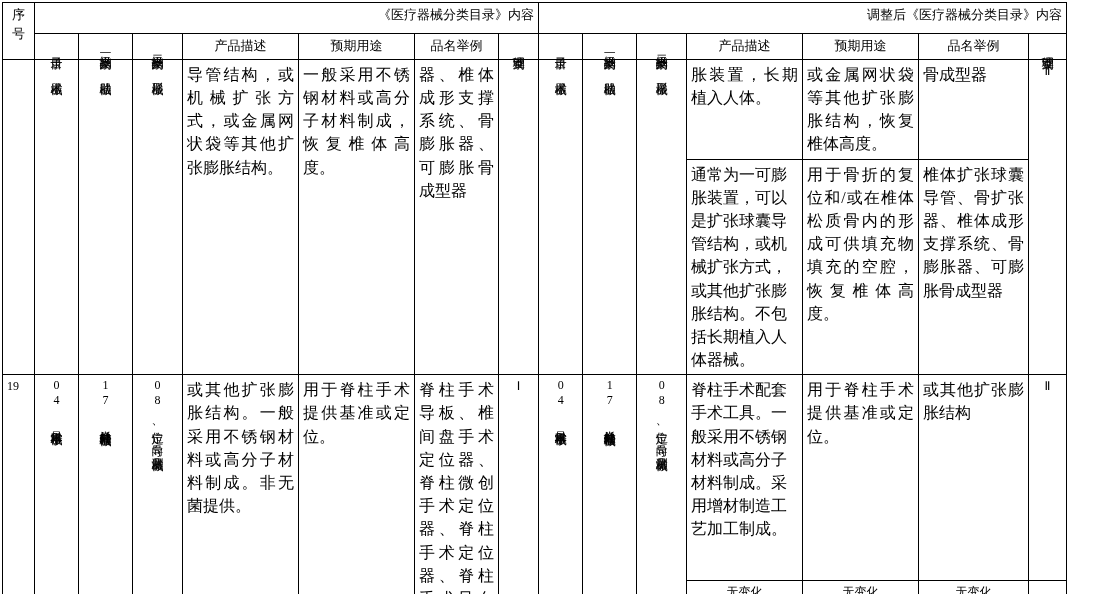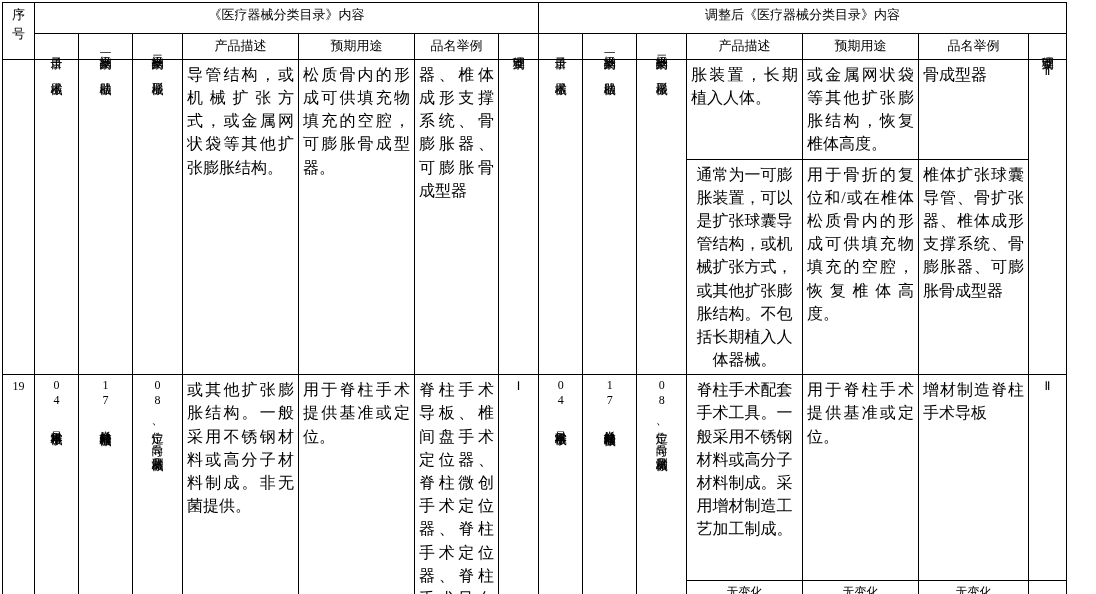--- a/index.html
+++ b/index.html
@@ -54,33 +54,33 @@
   }
   .vcell-mid .vtext {
     display: inline-block;
   }
   .hdr {
     text-align: center;
     vertical-align: middle;
     font-size: 13px;
   }
   .hdr-top {
-    text-align: center;
+    text-align: right;
     vertical-align: middle;
     font-size: 13px;
     height: 24px;
   }
   .cell-text {
     font-size: 16px;
     line-height: 1.5;
     text-align: justify;
     text-justify: inter-ideograph;
   }
   .center {
-    text-align: center;
+    text-align: left;
   }
   .mid {
     vertical-align: middle;
   }
   .small-center {
     text-align: center;
     vertical-align: middle;
     font-size: 12px;
   }
 </style>
@@ -133,21 +133,21 @@
     </thead>
 
     <tbody>
 
       <tr>
         <td rowspan="2" class="center"></td>
         <td rowspan="2" class="vcell"><span class="vtext">术器械</span></td>
         <td rowspan="2" class="vcell"><span class="vtext">助器械</span></td>
         <td rowspan="2" class="vcell"><span class="vtext">形器械</span></td>
         <td rowspan="2" class="cell-text">导管结构，或机械扩张方式，或金属网状袋等其他扩张膨胀结构。</td>
-        <td rowspan="2" class="cell-text">松质骨内的形成可供填充物填充的空腔，可膨胀骨成型器。</td>
+        <td rowspan="2" class="cell-text">一般采用不锈钢材料或高分子材料制成，恢复椎体高度。</td>
         <td rowspan="2" class="cell-text">器、椎体成形支撑系统、骨膨胀器、可膨胀骨成型器</td>
         <td rowspan="2" class="small-center"></td>
 
         <td rowspan="2" class="vcell"><span class="vtext">术器械</span></td>
         <td rowspan="2" class="vcell"><span class="vtext">助器械</span></td>
         <td rowspan="2" class="vcell"><span class="vtext">形器械</span></td>
 
         <td class="cell-text" style="height:56px">胀装置，长期植入人体。</td>
         <td class="cell-text">或金属网状袋等其他扩张膨胀结构，恢复椎体高度。</td>
         <td class="cell-text">骨成型器</td>
@@ -168,21 +168,21 @@
         <td rowspan="3" class="cell-text mid">用于脊柱手术提供基准或定位。</td>
         <td rowspan="3" class="cell-text mid">脊柱手术导板、椎间盘手术定位器、脊柱微创手术定位器、脊柱手术定位器、脊柱手术导向器</td>
         <td rowspan="3" class="small-center">Ⅰ</td>
 
         <td rowspan="3" class="vcell-mid"><span class="vtext">04 骨科手术器械</span></td>
         <td rowspan="3" class="vcell-mid"><span class="vtext">17 脊柱外科辅助器械</span></td>
         <td rowspan="3" class="vcell-mid"><span class="vtext">08 定位、导向、测量器械</span></td>
 
         <td class="cell-text center" style="height:180px">脊柱手术配套手术工具。一般采用不锈钢材料或高分子材料制成。采用增材制造工艺加工制成。</td>
         <td class="cell-text mid">用于脊柱手术提供基准或定位。</td>
-        <td class="cell-text mid">增材制造脊柱手术导板</td>
+        <td class="cell-text mid">或其他扩张膨胀结构</td>
         <td class="small-center">Ⅱ</td>
       </tr>
       <tr>
         <td class="small-center" style="height:44px">无变化</td>
         <td class="small-center">无变化</td>
         <td class="small-center">无变化</td>
         <td class="vcell-mid"><span class="vtext">无变化</span></td>
       </tr>
 
     </tbody>

